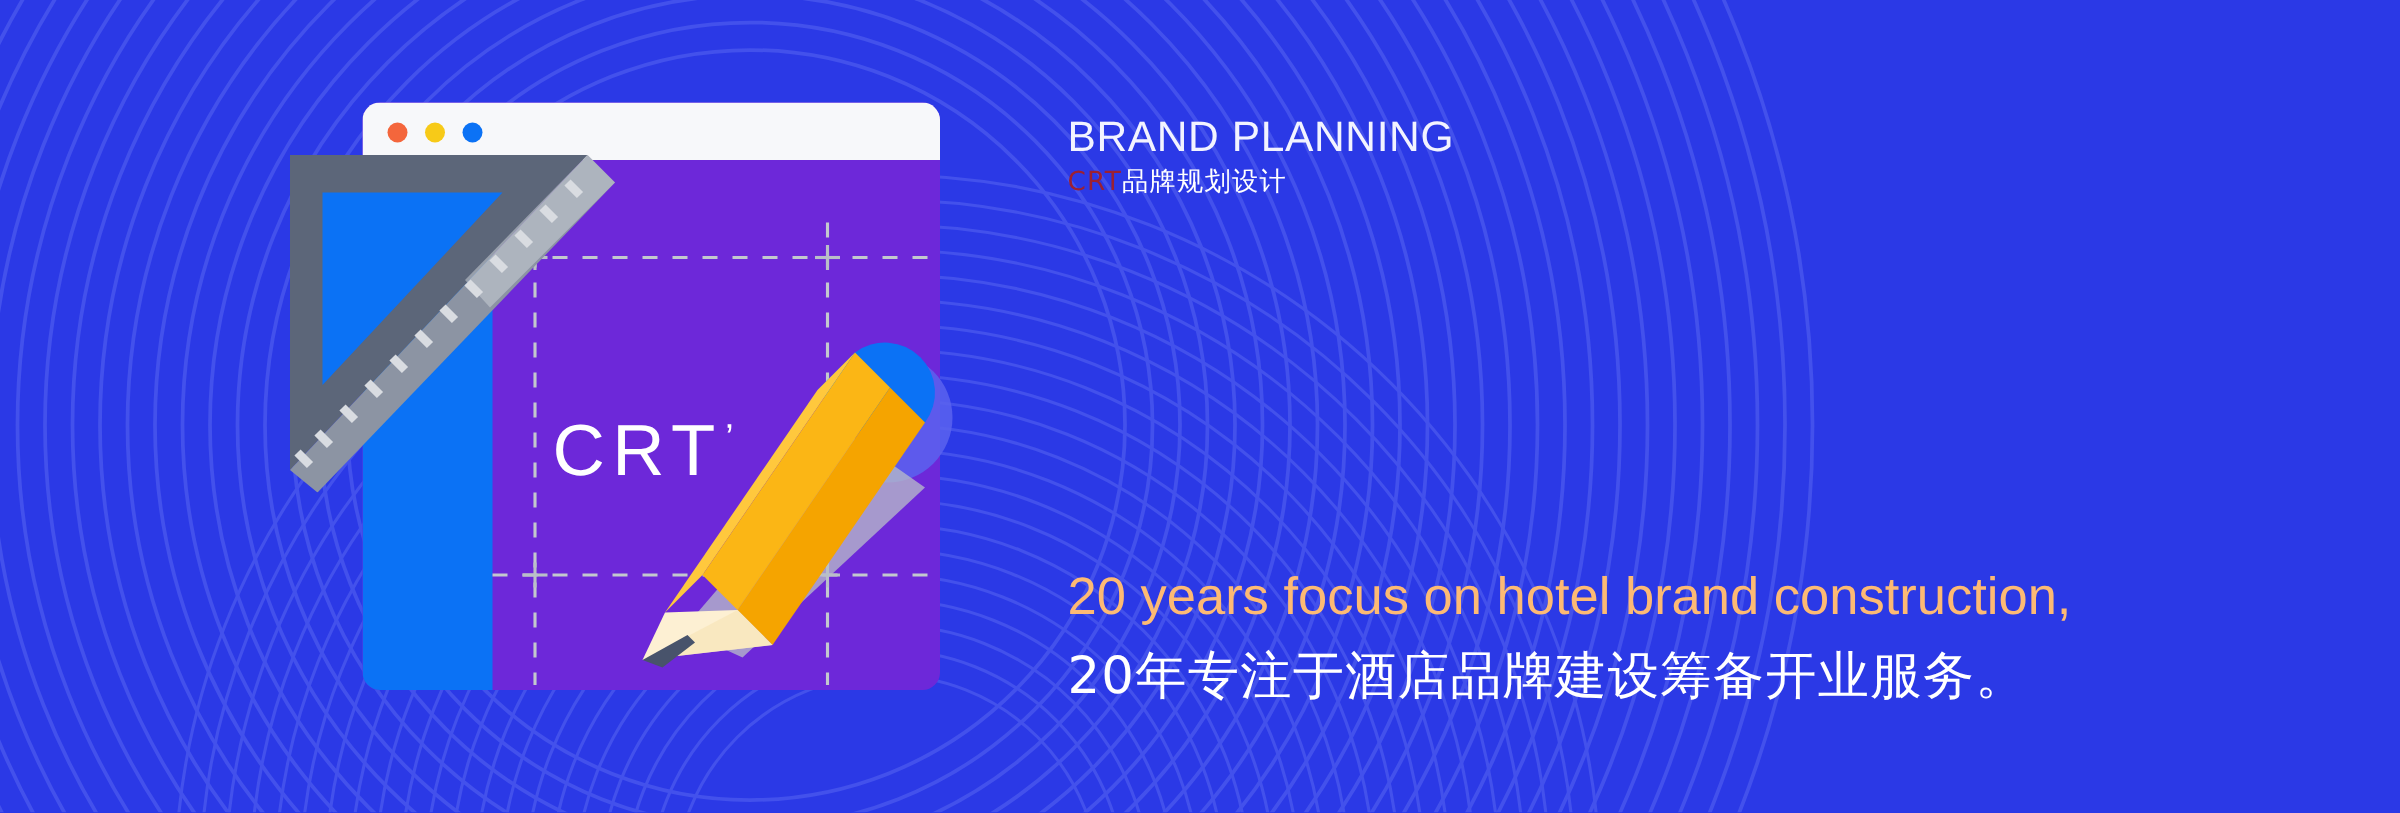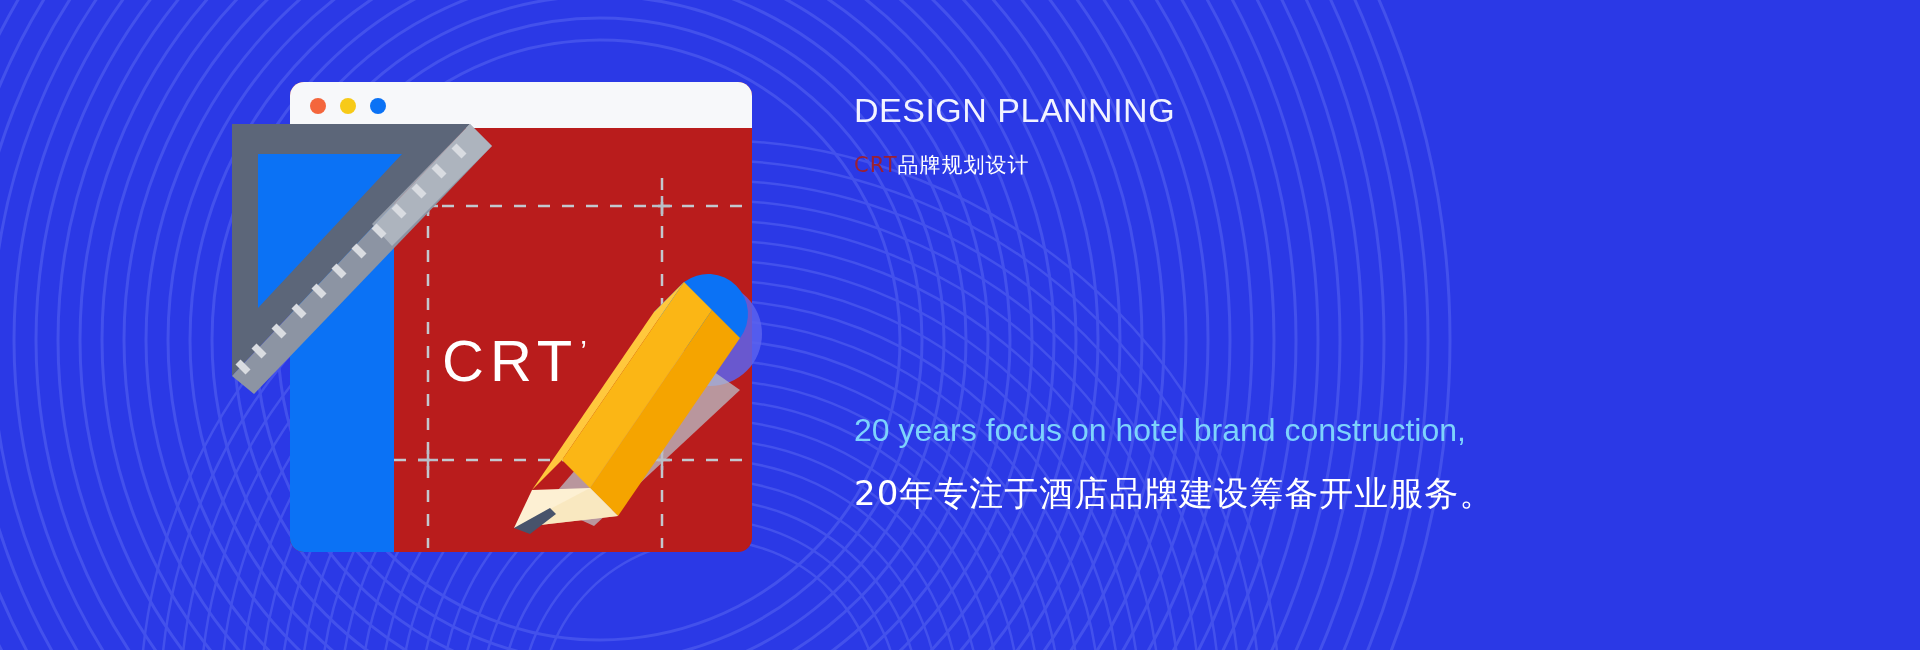--- a/index.html
+++ b/index.html
@@ -40,21 +40,21 @@
     position:absolute;
     left:232px; top:82px;
     width:600px; height:470px;
   }
 
   
   .card{
     position:absolute; left:58px; top:0;
     width:462px; height:470px;
     border-radius:14px;
-    background:#b91c1c;
+    background:#6d28d9;
     overflow:hidden;
   }
   .card-titlebar{
     position:absolute; left:0; top:0;
     width:100%; height:46px;
     background:#F7F8FA;
   }
   .dot{
     position:absolute; top:16px;
     width:16px; height:16px; border-radius:50%;
@@ -114,45 +114,46 @@
   }
   .headline-en{
     color:#F2F3FF;
     font-size:34px;
     line-height:36px;
     font-weight:300;
     letter-spacing:0.5px;
     font-family:"Liberation Sans", sans-serif;
   }
   .headline-cn{
-    margin-top:24px;
+    margin-top:4px;
     font-size:21px;
     line-height:26px;
     letter-spacing:1px;
     color:#FFFFFF;
     font-family:"DejaVu Sans", sans-serif;
   }
   .headline-cn .brand{ color:#9B2033; }
 
   .tagline{
     position:absolute;
     left:854px; top:406px;
     width:860px;
   }
   .tagline-en{
-    color:#7dd3fc;
-    font-size:32px;
+    color:#fdba74;
+    font-size:42px;
     line-height:48px;
     font-weight:400;
     font-family:"Liberation Sans", sans-serif;
+    margin-top:47px;
   }
   .tagline-cn{
     margin-top:14px;
     color:#FFFFFF;
-    font-size:34px;
+    font-size:41px;
     line-height:50px;
     letter-spacing:1px;
     font-family:"DejaVu Sans", sans-serif;
   }
 </style>
 </head>
 <body>
 
 <div class="banner">
 
@@ -299,21 +300,21 @@
         <polygon points="48,268 106,266 134,294 30,306" fill="#FDF0D3"></polygon>
         <polygon points="106,266 134,294 30,306" fill="#F7E2B4" opacity="0.6"></polygon>
 
         <polygon points="30,306 66,286 72,292 46,312" fill="#48536B"></polygon>
       </svg>
     </div>
   </div>
 
   <div class="headline">
     <div class="headline-en">
-      <div>DESIGN PLANNING</div>
+      <div>BRAND PLANNING</div>
     </div>
     <div class="headline-cn"><span class="brand">CRT</span><span>品牌规划设计</span></div>
   </div>
 
   <div class="tagline">
     <div class="tagline-en">
       <div>20 years focus on hotel brand construction,</div>
     </div>
     <div class="tagline-cn">20年专注于酒店品牌建设筹备开业服务。</div>
   </div>

